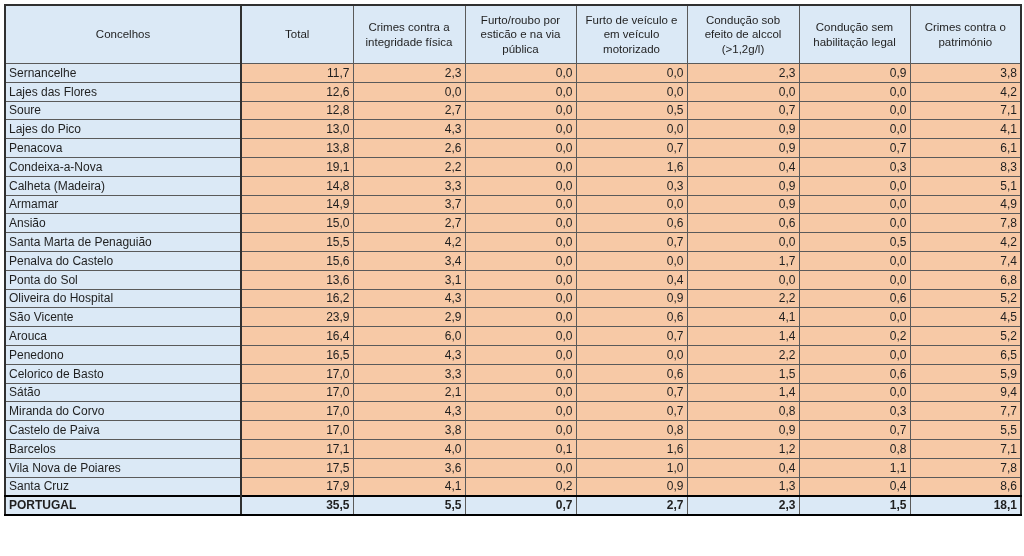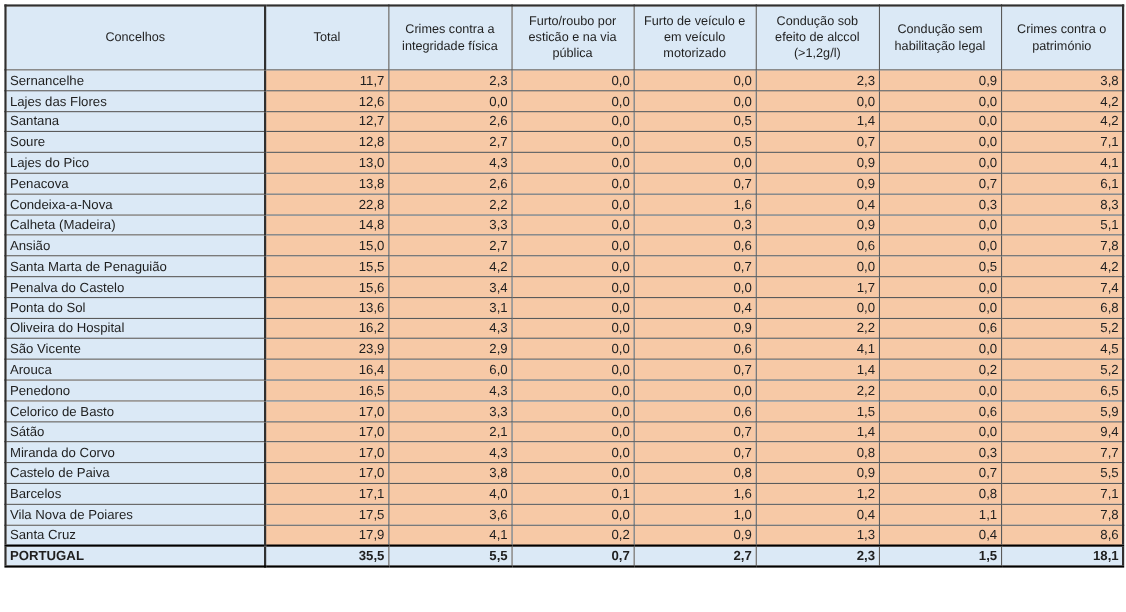--- a/index.html
+++ b/index.html
@@ -102,30 +102,20 @@
         <td class="name-cell">Lajes das Flores</td>
         <td class="value-cell">12,6</td>
         <td class="value-cell">0,0</td>
         <td class="value-cell">0,0</td>
         <td class="value-cell">0,0</td>
         <td class="value-cell">0,0</td>
         <td class="value-cell">0,0</td>
         <td class="value-cell">4,2</td>
       </tr>
       <tr>
-        <td class="name-cell">Santana</td>
-        <td class="value-cell">12,7</td>
-        <td class="value-cell">2,6</td>
-        <td class="value-cell">0,0</td>
-        <td class="value-cell">0,5</td>
-        <td class="value-cell">1,4</td>
-        <td class="value-cell">0,0</td>
-        <td class="value-cell">4,2</td>
-      </tr>
-      <tr>
         <td class="name-cell">Soure</td>
         <td class="value-cell">12,8</td>
         <td class="value-cell">2,7</td>
         <td class="value-cell">0,0</td>
         <td class="value-cell">0,5</td>
         <td class="value-cell">0,7</td>
         <td class="value-cell">0,0</td>
         <td class="value-cell">7,1</td>
       </tr>
       <tr>
@@ -143,37 +133,47 @@
         <td class="value-cell">13,8</td>
         <td class="value-cell">2,6</td>
         <td class="value-cell">0,0</td>
         <td class="value-cell">0,7</td>
         <td class="value-cell">0,9</td>
         <td class="value-cell">0,7</td>
         <td class="value-cell">6,1</td>
       </tr>
       <tr>
         <td class="name-cell">Condeixa-a-Nova</td>
-        <td class="value-cell">22,8</td>
+        <td class="value-cell">19,1</td>
         <td class="value-cell">2,2</td>
         <td class="value-cell">0,0</td>
         <td class="value-cell">1,6</td>
         <td class="value-cell">0,4</td>
         <td class="value-cell">0,3</td>
         <td class="value-cell">8,3</td>
       </tr>
       <tr>
         <td class="name-cell">Calheta (Madeira)</td>
         <td class="value-cell">14,8</td>
         <td class="value-cell">3,3</td>
         <td class="value-cell">0,0</td>
         <td class="value-cell">0,3</td>
         <td class="value-cell">0,9</td>
         <td class="value-cell">0,0</td>
         <td class="value-cell">5,1</td>
+      </tr>
+      <tr>
+        <td class="name-cell">Armamar</td>
+        <td class="value-cell">14,9</td>
+        <td class="value-cell">3,7</td>
+        <td class="value-cell">0,0</td>
+        <td class="value-cell">0,0</td>
+        <td class="value-cell">0,9</td>
+        <td class="value-cell">0,0</td>
+        <td class="value-cell">4,9</td>
       </tr>
       <tr>
         <td class="name-cell">Ansião</td>
         <td class="value-cell">15,0</td>
         <td class="value-cell">2,7</td>
         <td class="value-cell">0,0</td>
         <td class="value-cell">0,6</td>
         <td class="value-cell">0,6</td>
         <td class="value-cell">0,0</td>
         <td class="value-cell">7,8</td>

